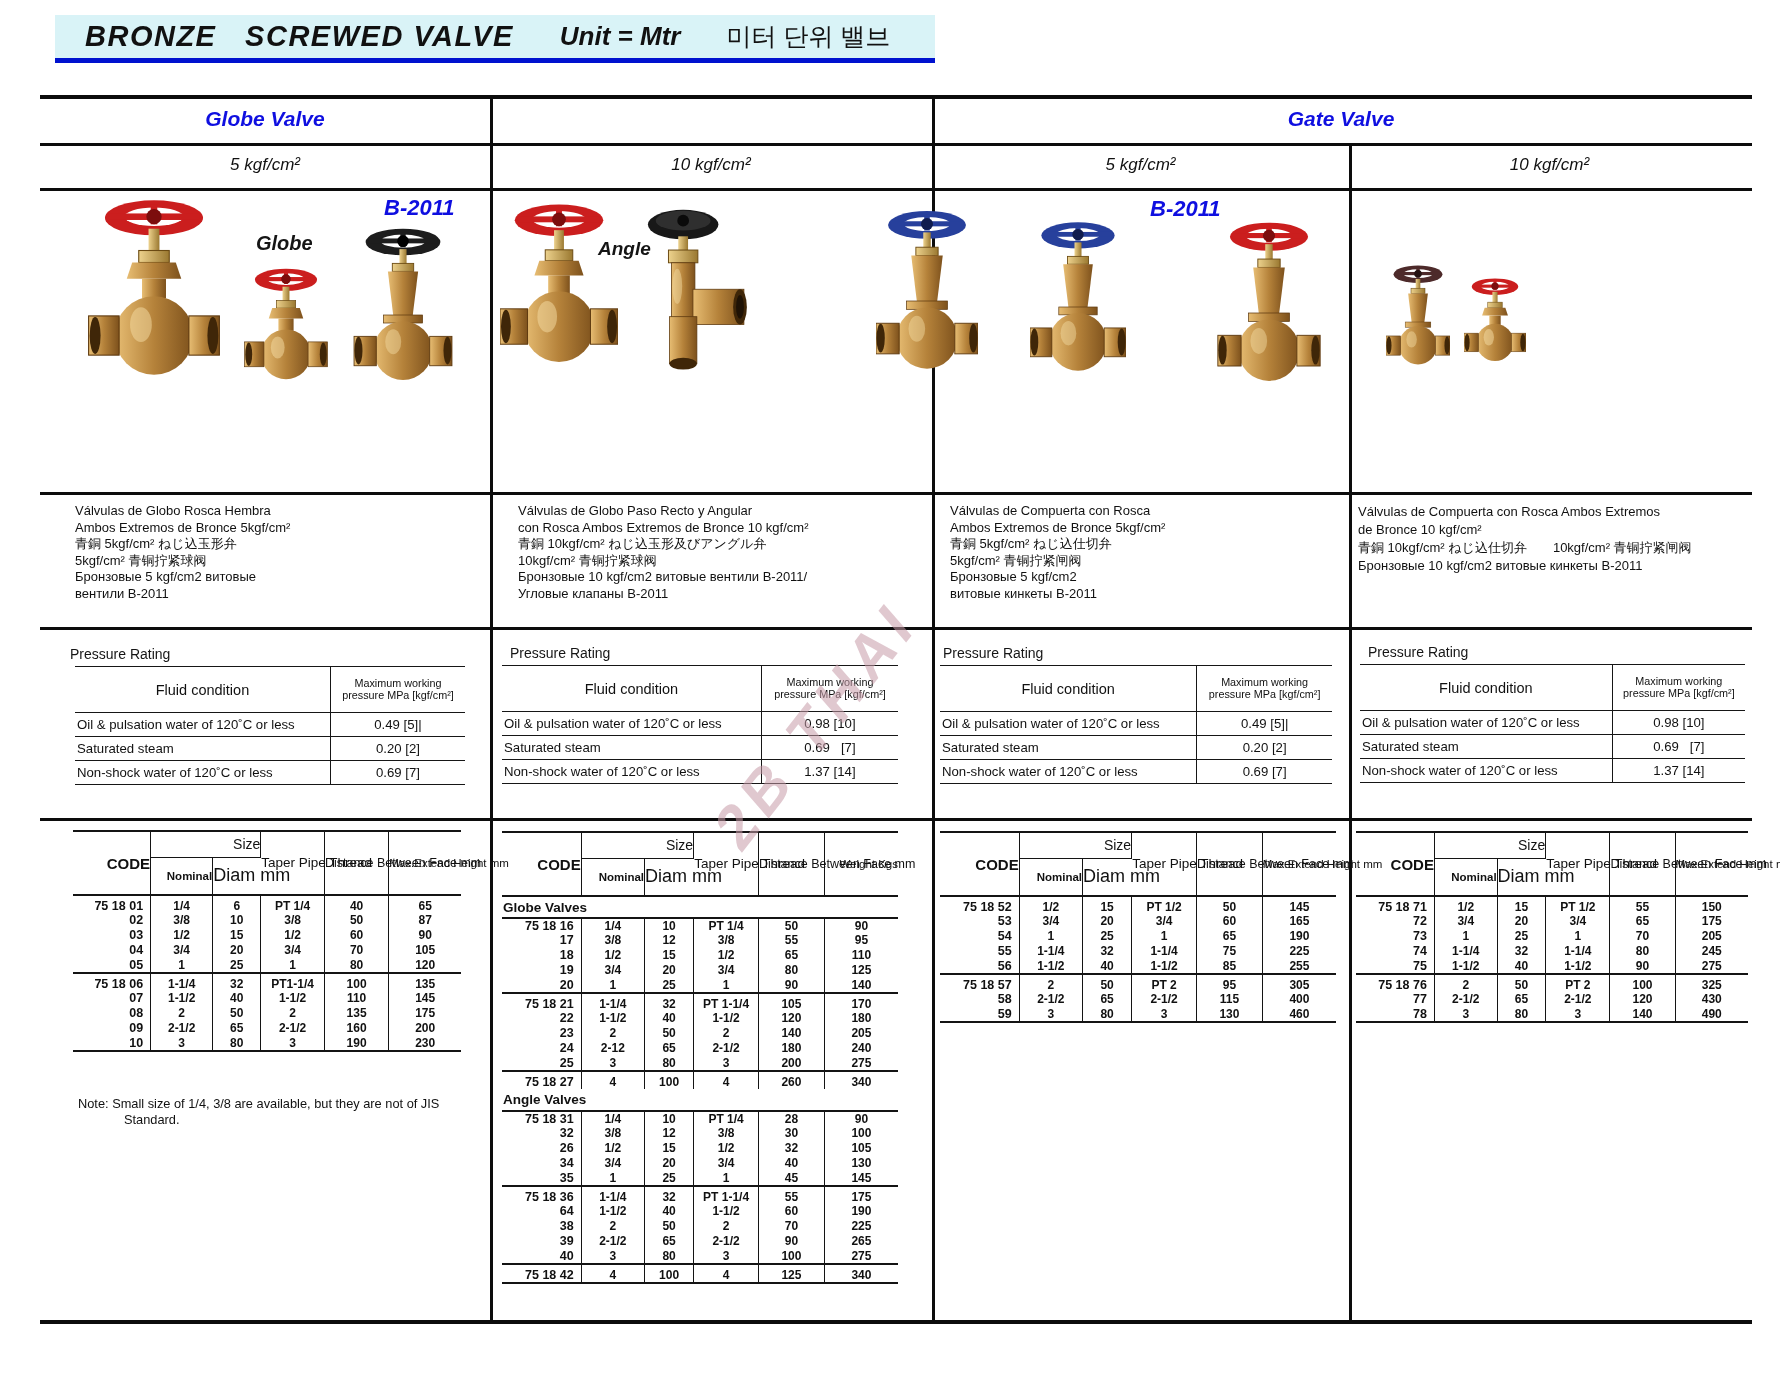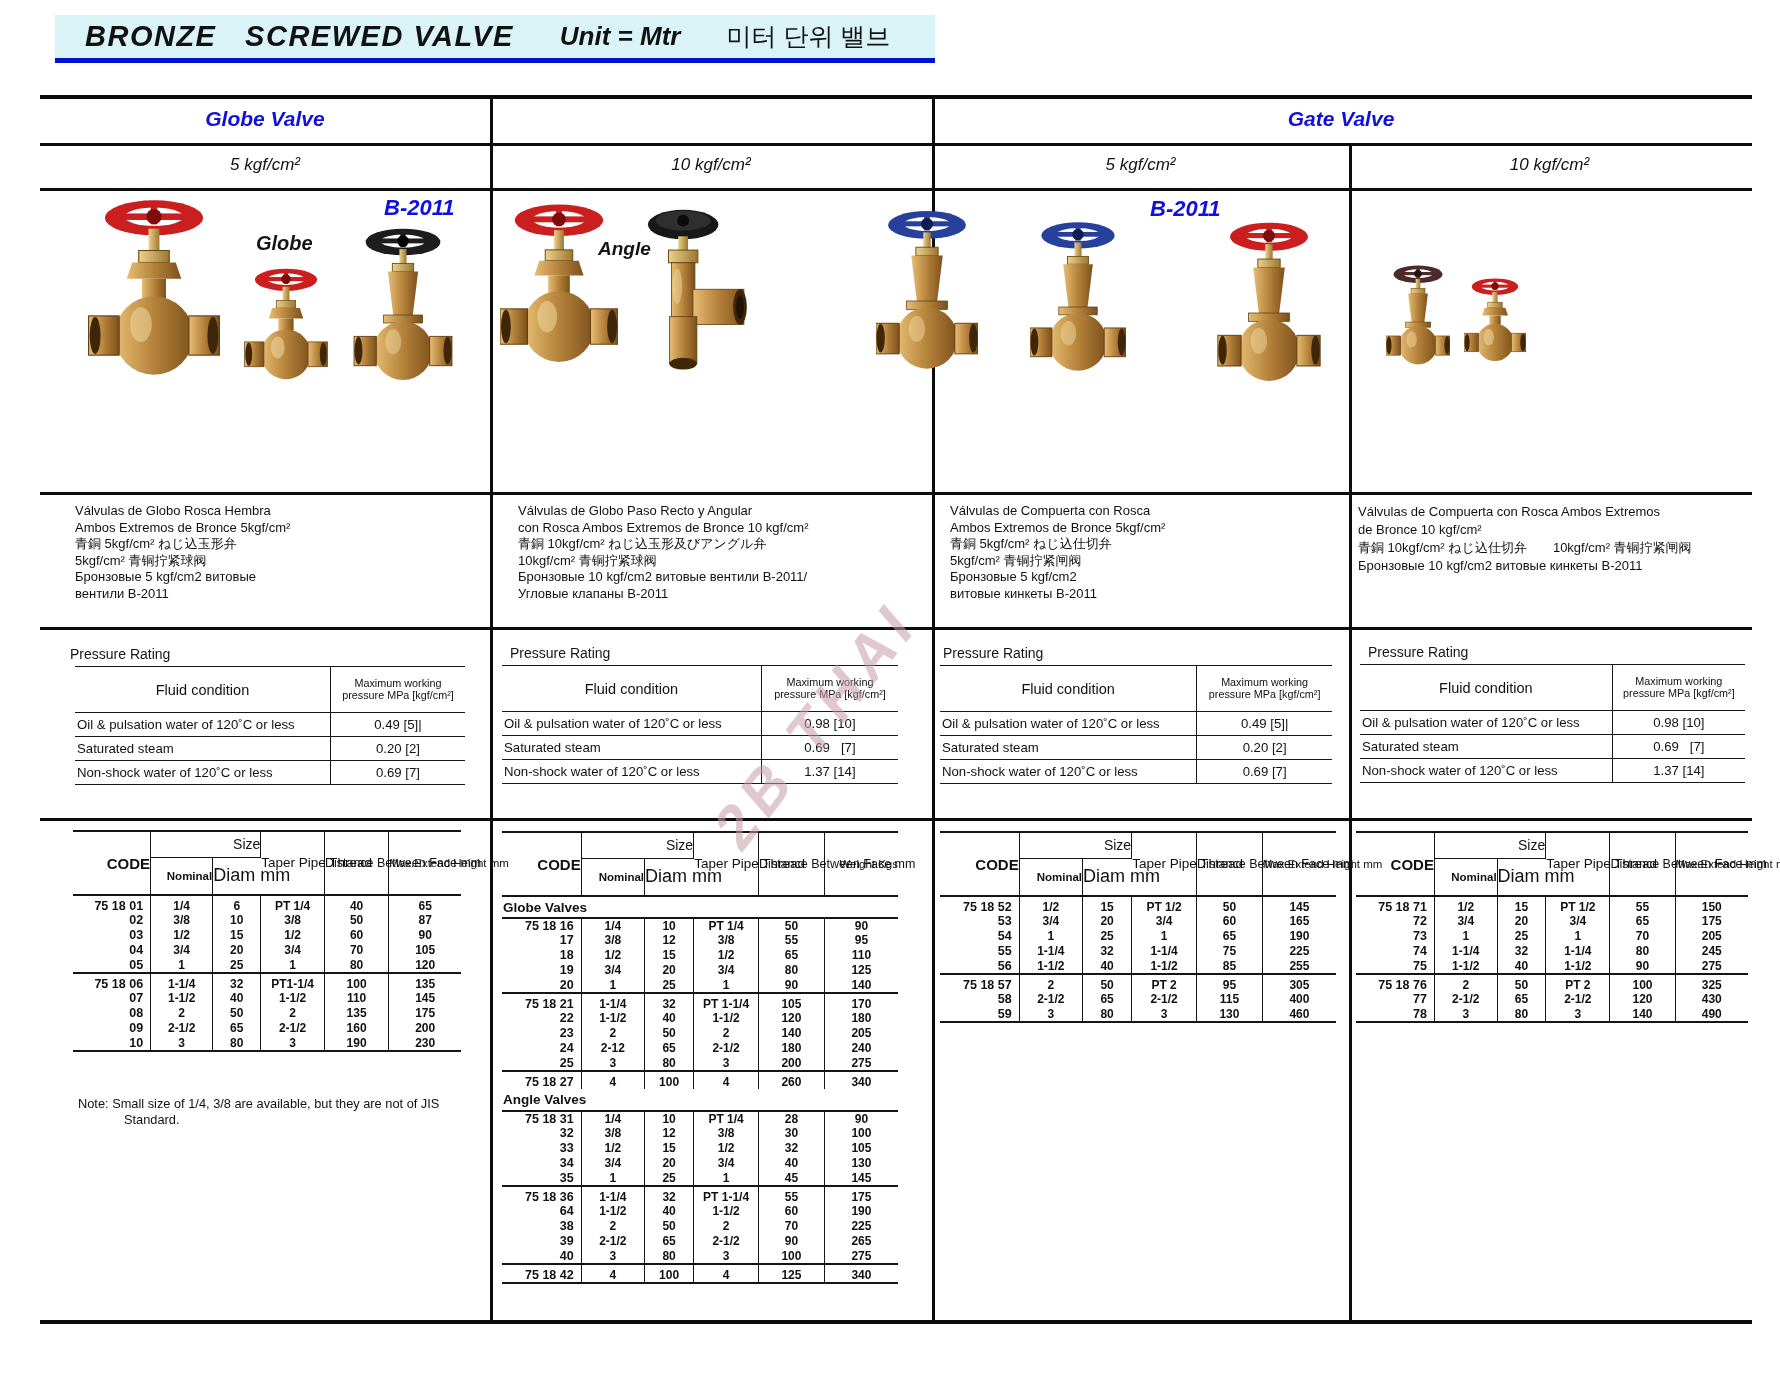--- a/index.html
+++ b/index.html
@@ -575,21 +575,21 @@
         </tr>
         <tr>
           <td class="c0">32</td>
           <td class="c1">3/8</td>
           <td class="c2">12</td>
           <td class="c3">3/8</td>
           <td class="c4">30</td>
           <td class="c5">100</td>
         </tr>
         <tr>
-          <td class="c0">33</td>
+          <td class="c0">26</td>
           <td class="c1">1/2</td>
           <td class="c2">15</td>
           <td class="c3">1/2</td>
           <td class="c4">32</td>
           <td class="c5">105</td>
         </tr>
         <tr>
           <td class="c0">34</td>
           <td class="c1">3/4</td>
           <td class="c2">20</td>

